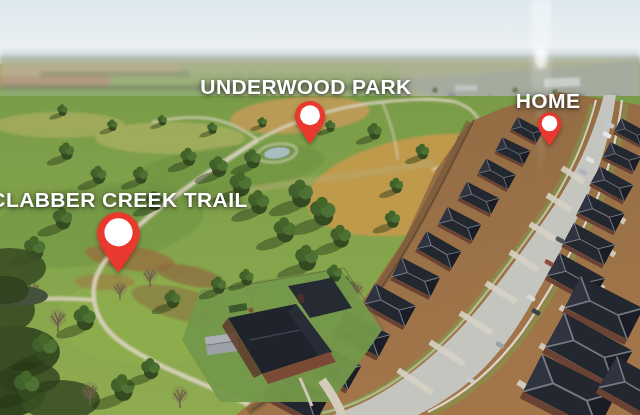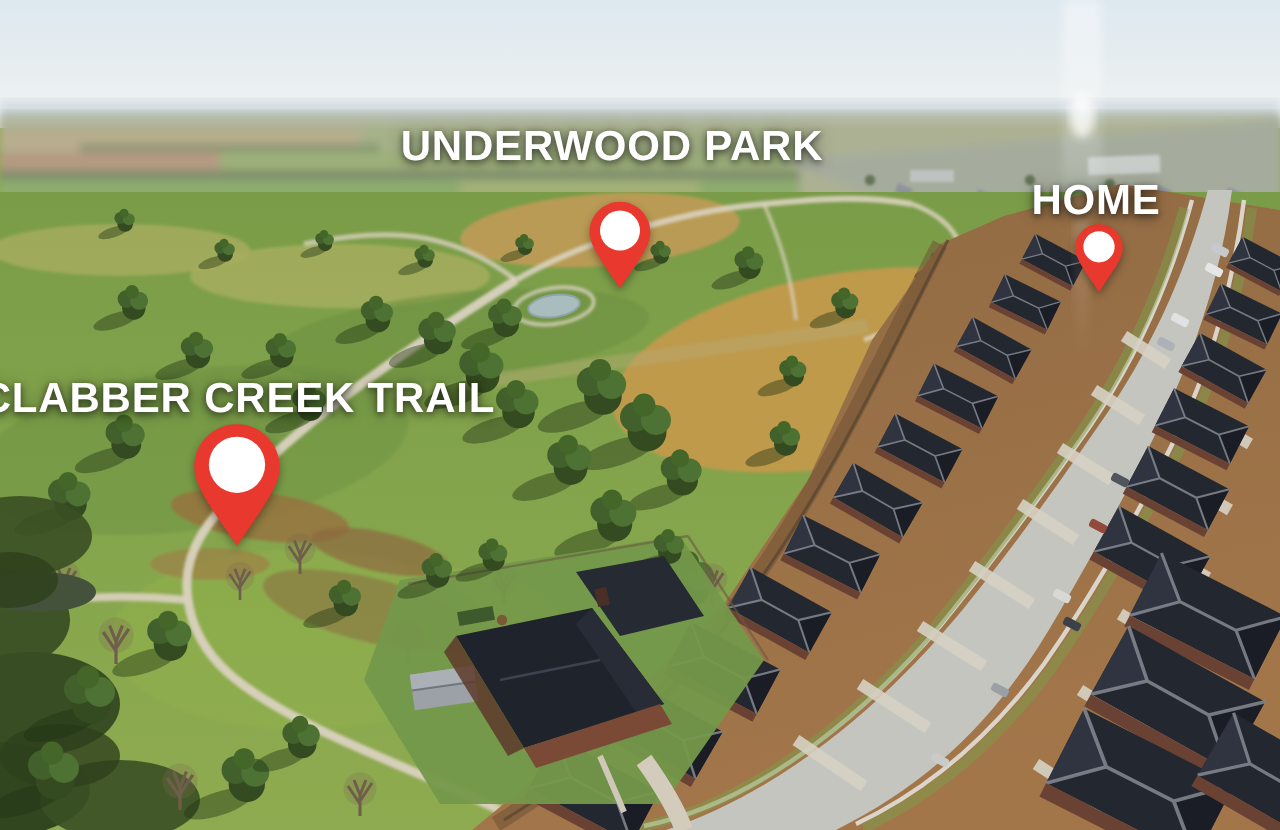--- a/index.html
+++ b/index.html
@@ -329,21 +329,21 @@
       <use href="#bare" transform="translate(180 408) scale(1.5)"></use>
     </g>
 
     <g>
       <rect x="531" y="0" width="20" height="120" fill="url(#flareg)" opacity="0.5" filter="url(#b2)"></rect>
       <ellipse cx="541" cy="58" rx="6" ry="11" fill="#ffffff" opacity="0.75" filter="url(#b2)"></ellipse>
       <rect x="537" y="110" width="8" height="70" fill="url(#flareg)" opacity="0.18" filter="url(#b2)"></rect>
     </g>
   </svg>
 
-  <div class="map-label" style="left:306px; top:62px;text-align:right;">UNDERWOOD PARK</div>
+  <div class="map-label" style="left:306px; top:75px;text-align:right;">UNDERWOOD PARK</div>
   <svg class="pin" style="left:294px; top:100px;" width="32" height="45" viewBox="0 0 40 56">
     <path d="M20,1 C9.5,1 1,9.5 1,20 C1,28 7,36 20,55 C33,36 39,28 39,20 C39,9.5 30.5,1 20,1 Z" fill="#e9382d"></path>
     <circle cx="20" cy="19" r="12.5" fill="#ffffff"></circle>
   </svg>
 
   <div class="map-label" style="left:548px; top:89px;">HOME</div>
   <svg class="pin" style="left:537px; top:111px;" width="25" height="36" viewBox="0 0 40 56">
     <path d="M20,1 C9.5,1 1,9.5 1,20 C1,28 7,36 20,55 C33,36 39,28 39,20 C39,9.5 30.5,1 20,1 Z" fill="#e9382d"></path>
     <circle cx="20" cy="19" r="12.5" fill="#ffffff"></circle>
   </svg>

